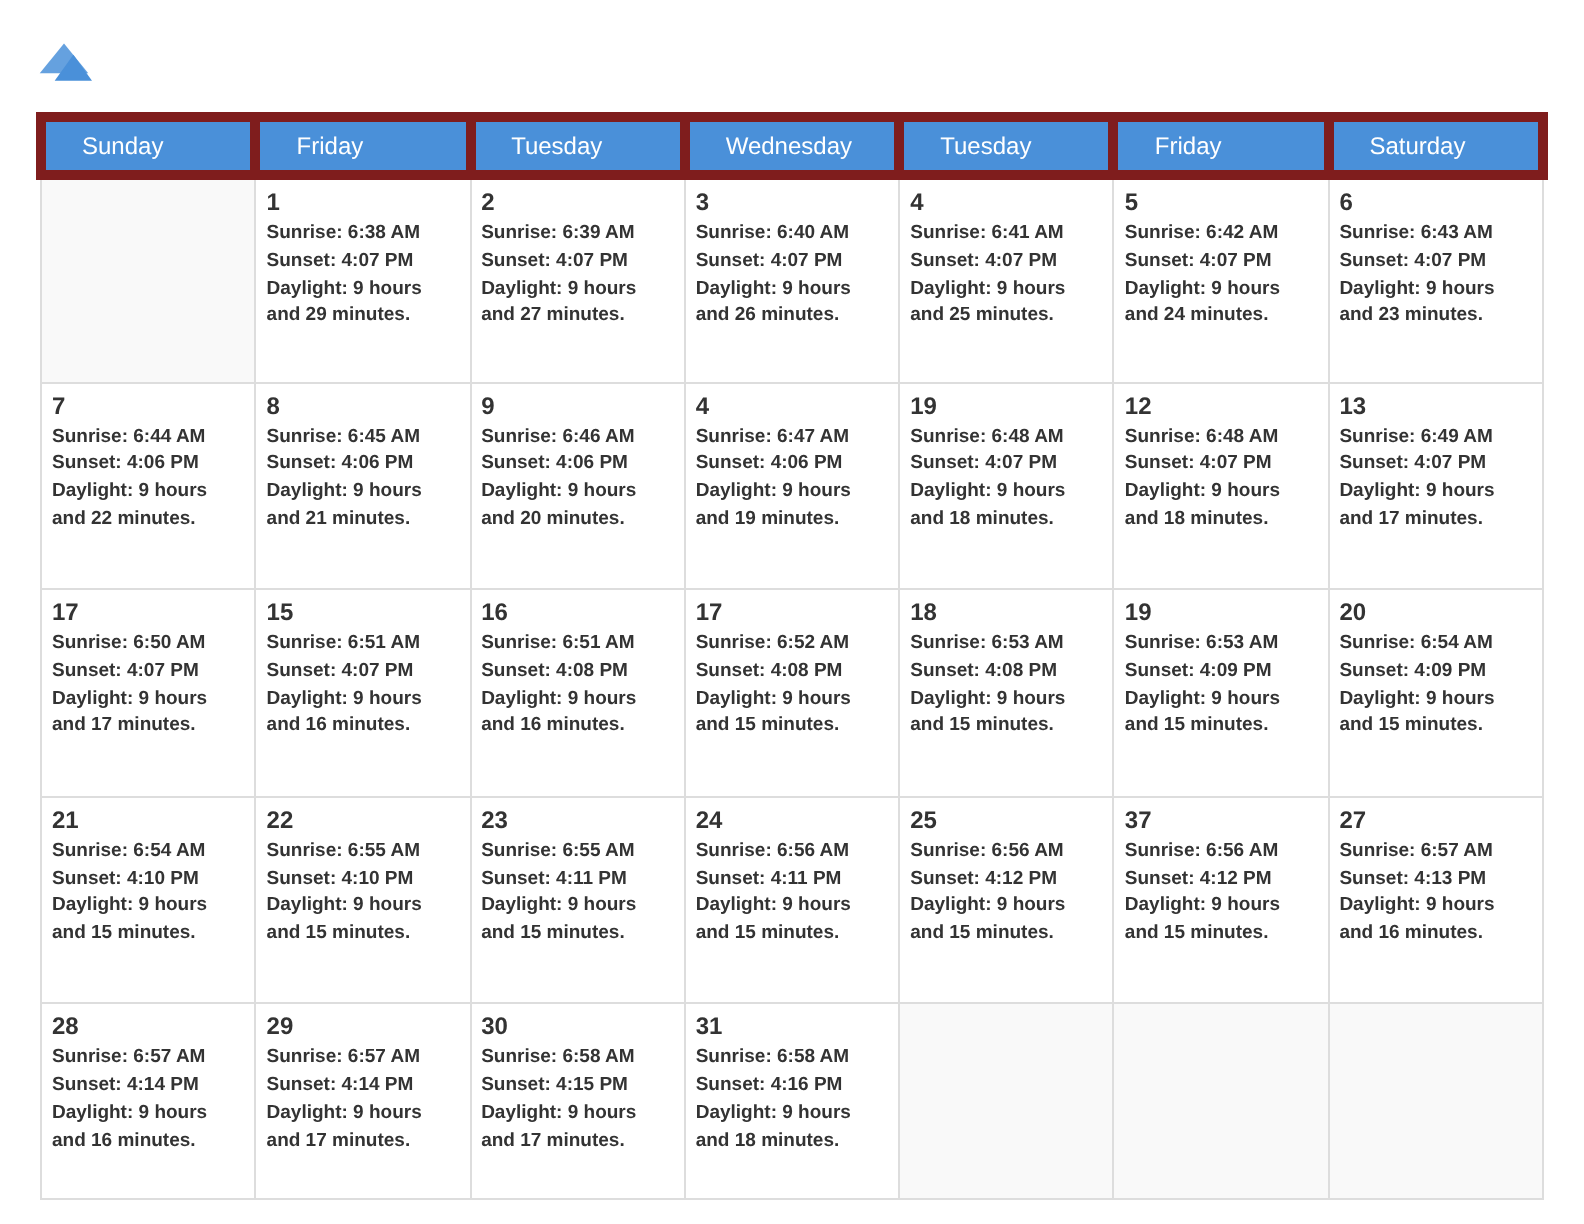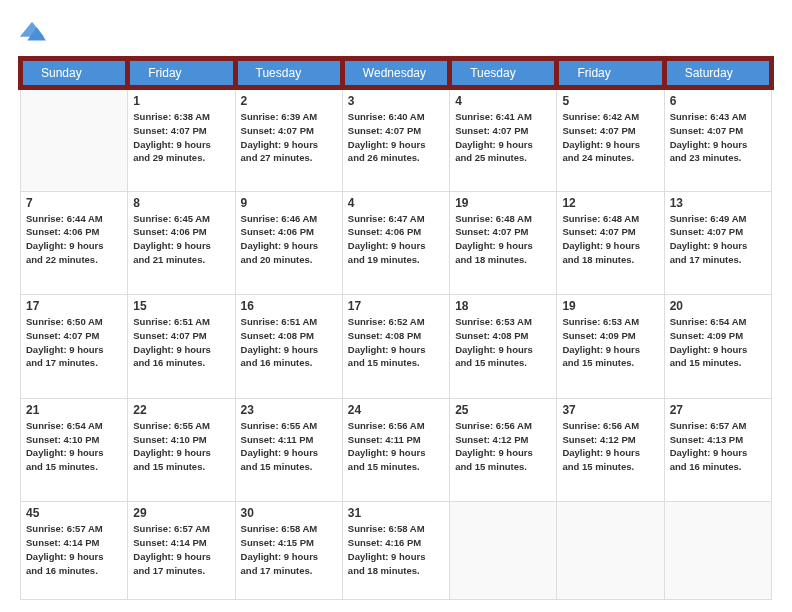--- a/index.html
+++ b/index.html
@@ -245,21 +245,21 @@
             <span class="day-num">37</span>
             <div class="day-info">Sunrise: 6:56 AM<br>Sunset: 4:12 PM<br>Daylight: 9 hours<br>and 15 minutes.</div>
           </td>
           <td>
             <span class="day-num">27</span>
             <div class="day-info">Sunrise: 6:57 AM<br>Sunset: 4:13 PM<br>Daylight: 9 hours<br>and 16 minutes.</div>
           </td>
         </tr>
         <tr class="last-row">
           <td>
-            <span class="day-num">45</span>
+            <span class="day-num">28</span>
             <div class="day-info">Sunrise: 6:57 AM<br>Sunset: 4:14 PM<br>Daylight: 9 hours<br>and 16 minutes.</div>
           </td>
           <td>
             <span class="day-num">29</span>
             <div class="day-info">Sunrise: 6:57 AM<br>Sunset: 4:14 PM<br>Daylight: 9 hours<br>and 17 minutes.</div>
           </td>
           <td>
             <span class="day-num">30</span>
             <div class="day-info">Sunrise: 6:58 AM<br>Sunset: 4:15 PM<br>Daylight: 9 hours<br>and 17 minutes.</div>
           </td>

